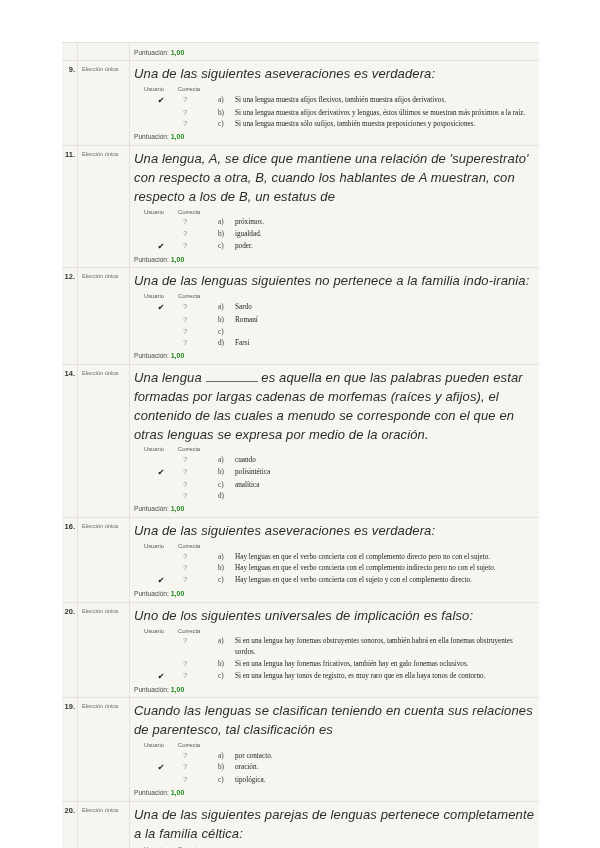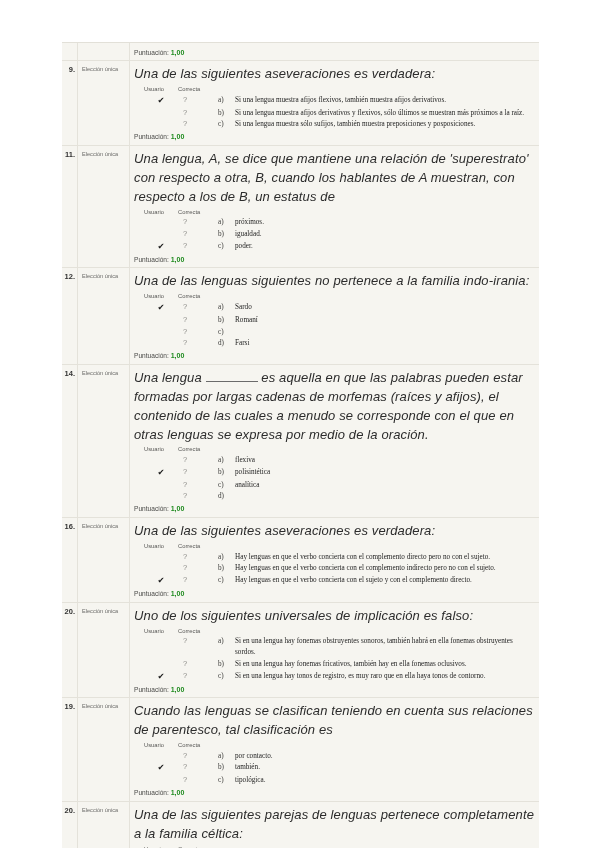--- a/index.html
+++ b/index.html
@@ -190,21 +190,21 @@
             <div class="ans-row">
               <div class="cell-user">✔</div>
               <div class="cell-correct">?</div>
               <div class="cell-letter">a)</div>
               <div class="cell-text">Si una lengua muestra afijos flexivos, también muestra afijos derivativos.</div>
             </div>
             <div class="ans-row">
               <div class="cell-user"></div>
               <div class="cell-correct">?</div>
               <div class="cell-letter">b)</div>
-              <div class="cell-text">Si una lengua muestra afijos derivativos y flexivos, sólo últimos se muestran más próximos a la raíz.</div>
+              <div class="cell-text">Si una lengua muestra afijos derivativos y lenguas, éstos últimos se muestran más próximos a la raíz.</div>
             </div>
             <div class="ans-row">
               <div class="cell-user"></div>
               <div class="cell-correct">?</div>
               <div class="cell-letter">c)</div>
               <div class="cell-text">Si una lengua muestra sólo sufijos, también muestra preposiciones y posposiciones.</div>
             </div>
           </div>
           <div class="punt"><span>Puntuación:</span> <span class="punt-val">1,00</span></div>
         </div>
@@ -285,21 +285,21 @@
           <div class="q-stem"><span>Una lengua</span> <span class="blank"></span> <span>es aquella en que las palabras pueden estar formadas por largas cadenas de morfemas (raíces y afijos), el contenido de las cuales a menudo se corresponde con el que en otras lenguas se expresa por medio de la oración.</span></div>
           <div class="ans-table">
             <div class="ans-head">
               <div class="h-user">Usuario</div>
               <div class="h-correct">Correcta</div>
             </div>
             <div class="ans-row">
               <div class="cell-user"></div>
               <div class="cell-correct">?</div>
               <div class="cell-letter">a)</div>
-              <div class="cell-text">flexiva</div>
+              <div class="cell-text">cuando</div>
             </div>
             <div class="ans-row">
               <div class="cell-user">✔</div>
               <div class="cell-correct">?</div>
               <div class="cell-letter">b)</div>
               <div class="cell-text">polisintética</div>
             </div>
             <div class="ans-row">
               <div class="cell-user"></div>
               <div class="cell-correct">?</div>
@@ -360,21 +360,21 @@
             <div class="ans-row">
               <div class="cell-user"></div>
               <div class="cell-correct">?</div>
               <div class="cell-letter">a)</div>
               <div class="cell-text">Si en una lengua hay fonemas obstruyentes sonoros, también habrá en ella fonemas obstruyentes sordos.</div>
             </div>
             <div class="ans-row">
               <div class="cell-user"></div>
               <div class="cell-correct">?</div>
               <div class="cell-letter">b)</div>
-              <div class="cell-text">Si en una lengua hay fonemas fricativos, también hay en ella fonemas oclusivos.</div>
+              <div class="cell-text">Si en una lengua hay fonemas fricativos, también hay en galo fonemas oclusivos.</div>
             </div>
             <div class="ans-row">
               <div class="cell-user">✔</div>
               <div class="cell-correct">?</div>
               <div class="cell-letter">c)</div>
               <div class="cell-text">Si en una lengua hay tonos de registro, es muy raro que en ella haya tonos de contorno.</div>
             </div>
           </div>
           <div class="punt"><span>Puntuación:</span> <span class="punt-val">1,00</span></div>
         </div>
@@ -392,21 +392,21 @@
             <div class="ans-row">
               <div class="cell-user"></div>
               <div class="cell-correct">?</div>
               <div class="cell-letter">a)</div>
               <div class="cell-text">por contacto.</div>
             </div>
             <div class="ans-row">
               <div class="cell-user">✔</div>
               <div class="cell-correct">?</div>
               <div class="cell-letter">b)</div>
-              <div class="cell-text">también.</div>
+              <div class="cell-text">oración.</div>
             </div>
             <div class="ans-row">
               <div class="cell-user"></div>
               <div class="cell-correct">?</div>
               <div class="cell-letter">c)</div>
               <div class="cell-text">tipológica.</div>
             </div>
           </div>
           <div class="punt"><span>Puntuación:</span> <span class="punt-val">1,00</span></div>
         </div>

